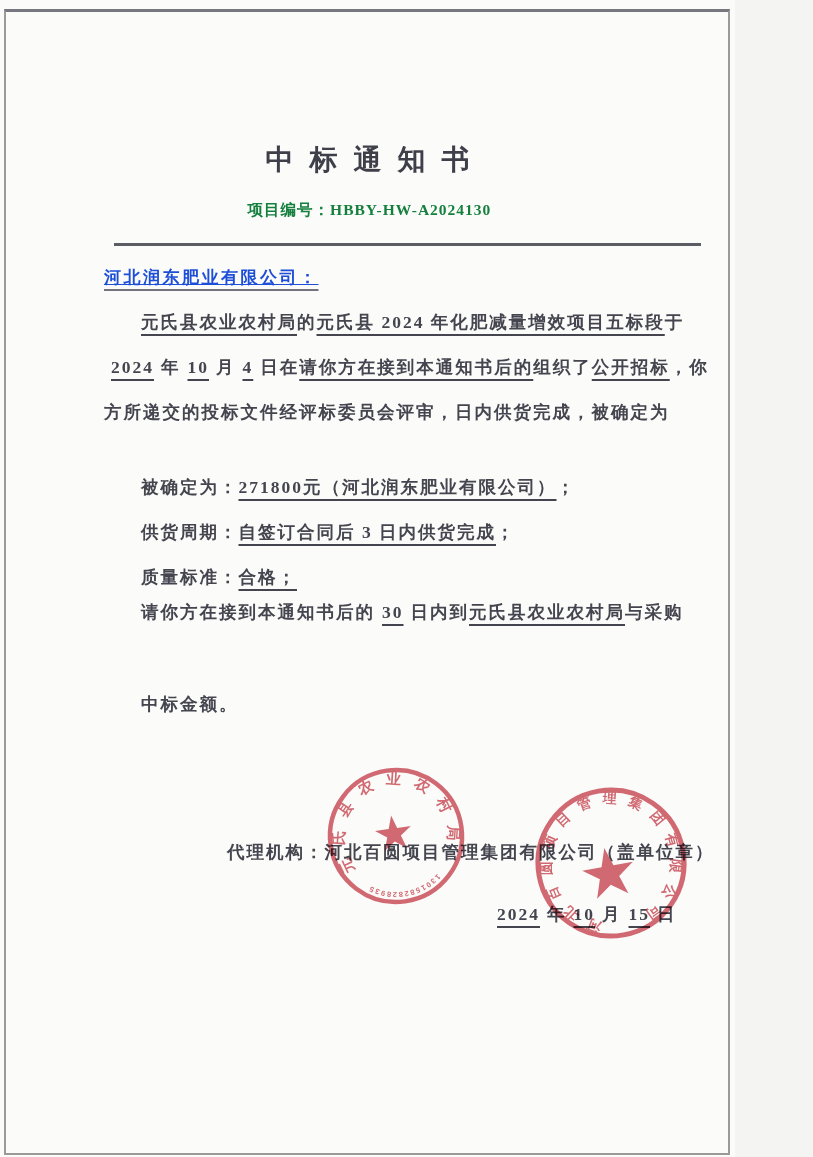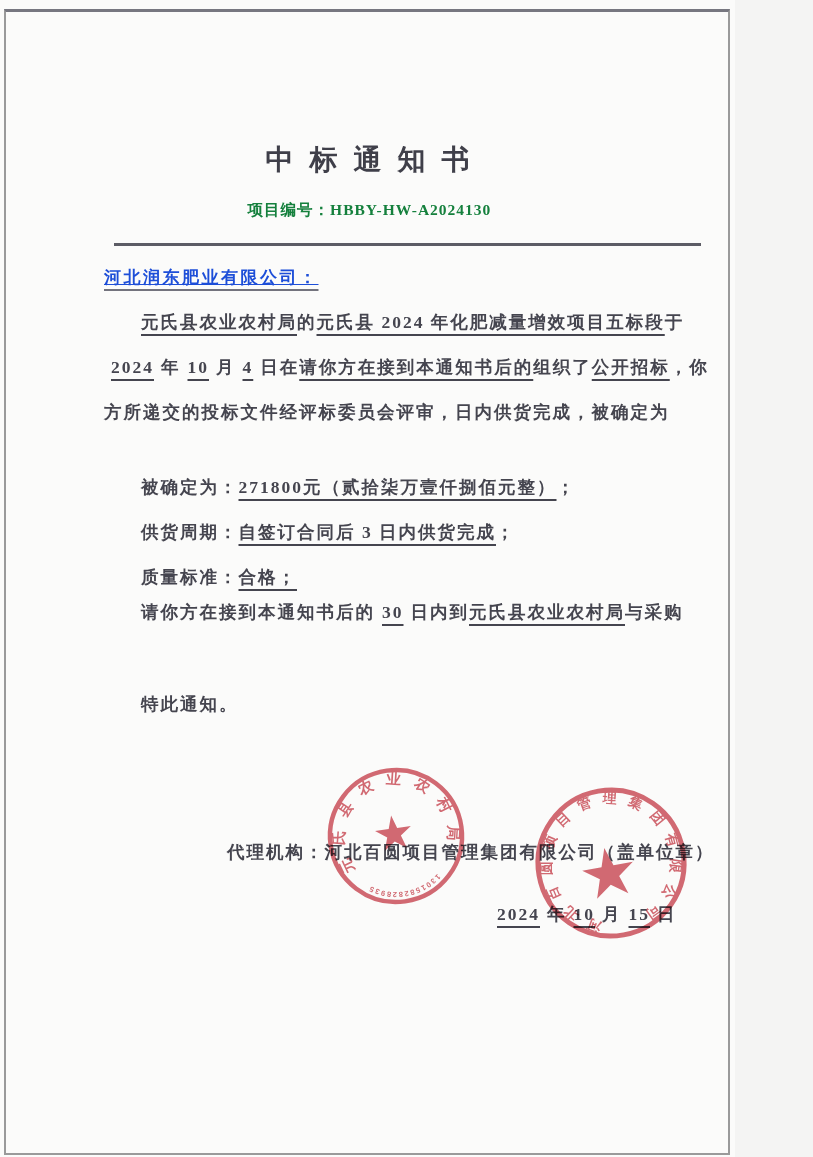--- a/index.html
+++ b/index.html
@@ -78,30 +78,30 @@
     <span class="u"><span>河北润东肥业有限公司</span><span>：</span></span>
   </div>
 
   <div class="para1 bt">
     <p class="line"><span class="ind"></span><span class="u">元氏县农业农村局</span><span>的</span><span class="u">元氏县 2024 年化肥减量增效项目五标段</span><span>于</span></p>
     <p class="line"><span class="u num">2024</span><span>年</span><span class="u num">10</span><span>月</span><span class="u num">4</span><span>日在</span><span class="u">请你方在接到本通知书后的</span><span>组织了</span><span class="u">公开招标</span><span>，你</span></p>
     <p class="line">方所递交的投标文件经评标委员会评审，日内供货完成，被确定为</p>
   </div>
 
   <div class="items bt">
-    <p class="line"><span>被确定为：</span><span class="u">271800元（贰拾柒万壹仟捌佰元整）</span><span>；</span></p>
+    <p class="line"><span>被确定为：</span><span class="u">271800元（河北润东肥业有限公司）</span><span>；</span></p>
     <p class="line"><span>供货周期：</span><span class="u">自签订合同后 3 日内供货完成</span><span>；</span></p>
     <p class="line"><span>质量标准：</span><span class="u">合格；</span></p>
   </div>
 
   <div class="para2 bt">
     <p class="line"><span class="ind"></span><span>请你方在接到本通知书后的</span><span class="u num">30</span><span>日内到</span><span class="u">元氏县农业农村局</span><span>与采购</span></p>
   </div>
 
-  <div class="closing bt">特此通知。</div>
+  <div class="closing bt">中标金额。</div>
 
 
   <div class="sig-agent bt">
     <span>代理机构：</span><span>河北百圆项目管理集团有限公司（盖单位章）</span>
   </div>
 
   <div class="sig-date bt">
     <span class="u num">2024</span><span>年</span><span class="u num">10</span><span>月</span><span class="u num">15</span><span>日</span>
   </div>
 

